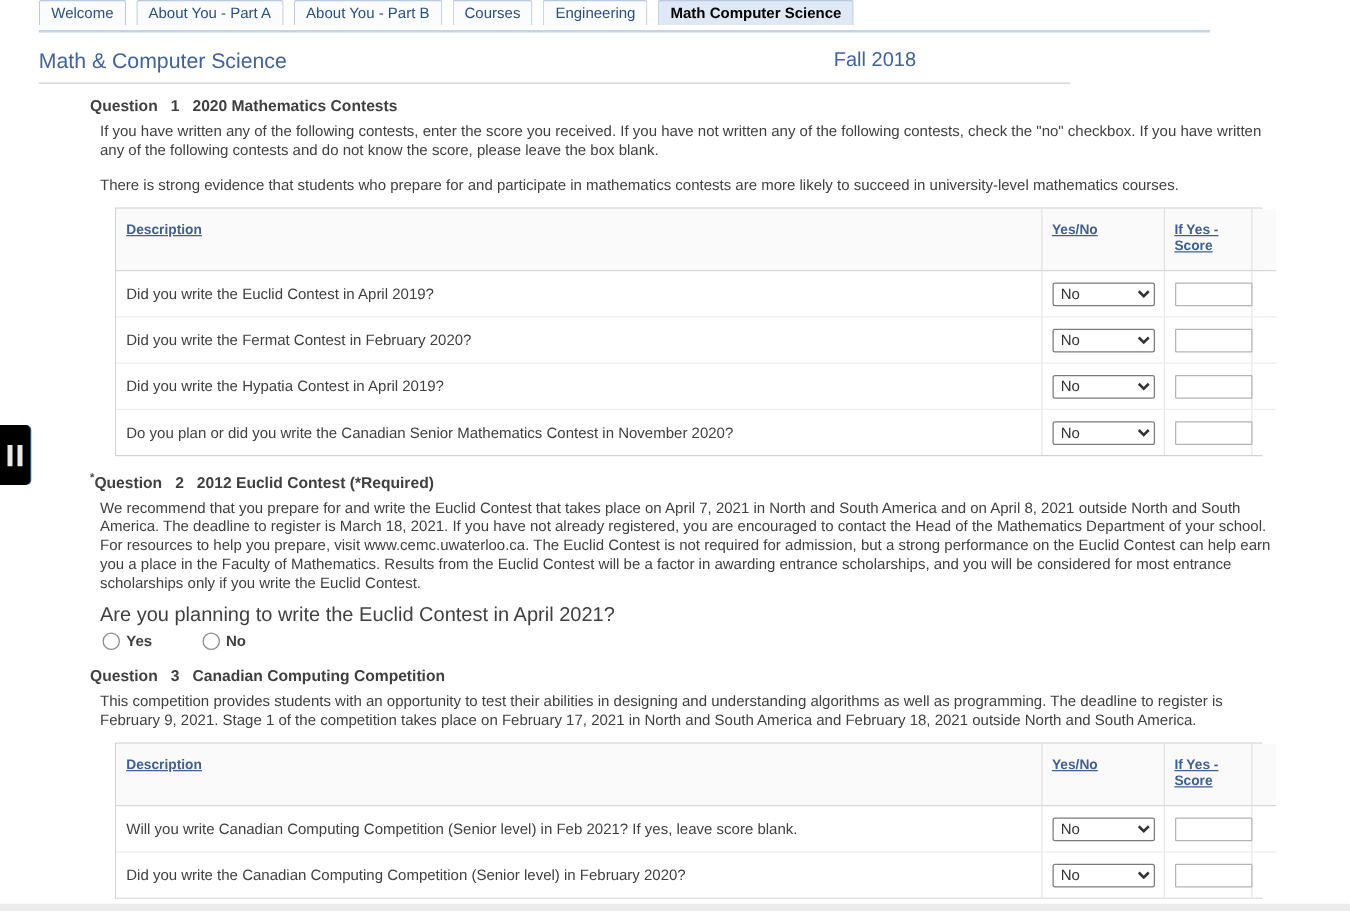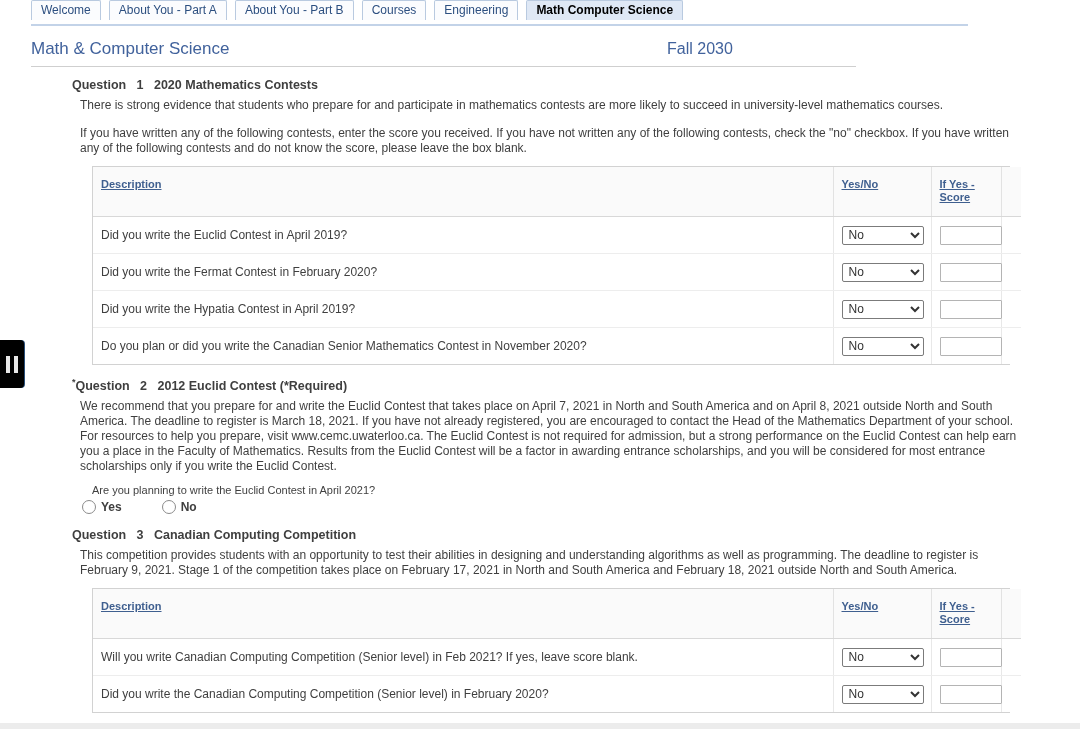--- a/index.html
+++ b/index.html
@@ -202,23 +202,23 @@
     font-size: 12px;
     background: #ffffff;
     border: 1px solid #b4b4b4;
     border-radius: 1px;
     box-sizing: border-box;
     padding: 0 3px;
   }
 
   
   .radio-q {
-    margin-left: 20px;
+    margin-left: 8px;
     margin-top: 10px;
-    font-size: 11px;
+    font-size: 16px;
     color: #3f3f3f;
   }
   .radio-row {
     margin-left: 10px;
     margin-top: 4px;
     display: flex;
     align-items: center;
   }
   .radio-opt {
     display: flex;
@@ -262,36 +262,36 @@
   <div class="tab">Welcome</div>
   <div class="tab">About You - Part A</div>
   <div class="tab">About You - Part B</div>
   <div class="tab">Courses</div>
   <div class="tab">Engineering</div>
   <div class="tab active">Math Computer Science</div>
 </div>
 
 <div class="page-head">
   <div class="title">Math &amp; Computer Science</div>
-  <div class="term">Fall 2030</div>
+  <div class="term">Fall 2018</div>
   <div class="rule"></div>
 </div>
 
 <div class="collapse-handle">
   <span class="bar"></span>
   <span class="bar"></span>
 </div>
 
 <div class="content">
 
   <div class="section first">
     <div class="q-title"><span class="star"></span><span>Question</span>   <span>1</span>   <span>2020 Mathematics Contests</span></div>
     <div class="q-body">
+      <p>If you have written any of the following contests,  enter the score you received.  If you have not written any of the following contests, check the "no" checkbox. If you have written any of the following contests and do not know the score, please leave the box blank.</p>
       <p>There is strong evidence that students who prepare for and participate in mathematics contests are more likely to succeed in university-level mathematics courses.</p>
-      <p>If you have written any of the following contests,  enter the score you received.  If you have not written any of the following contests, check the "no" checkbox. If you have written any of the following contests and do not know the score, please leave the box blank.</p>
     </div>
 
     <div class="grid-wrap">
       <table class="grid">
         <colgroup>
           <col class="col-desc">
             <col class="col-yesno">
             <col class="col-score">
             <col class="col-pad">
         </colgroup>

